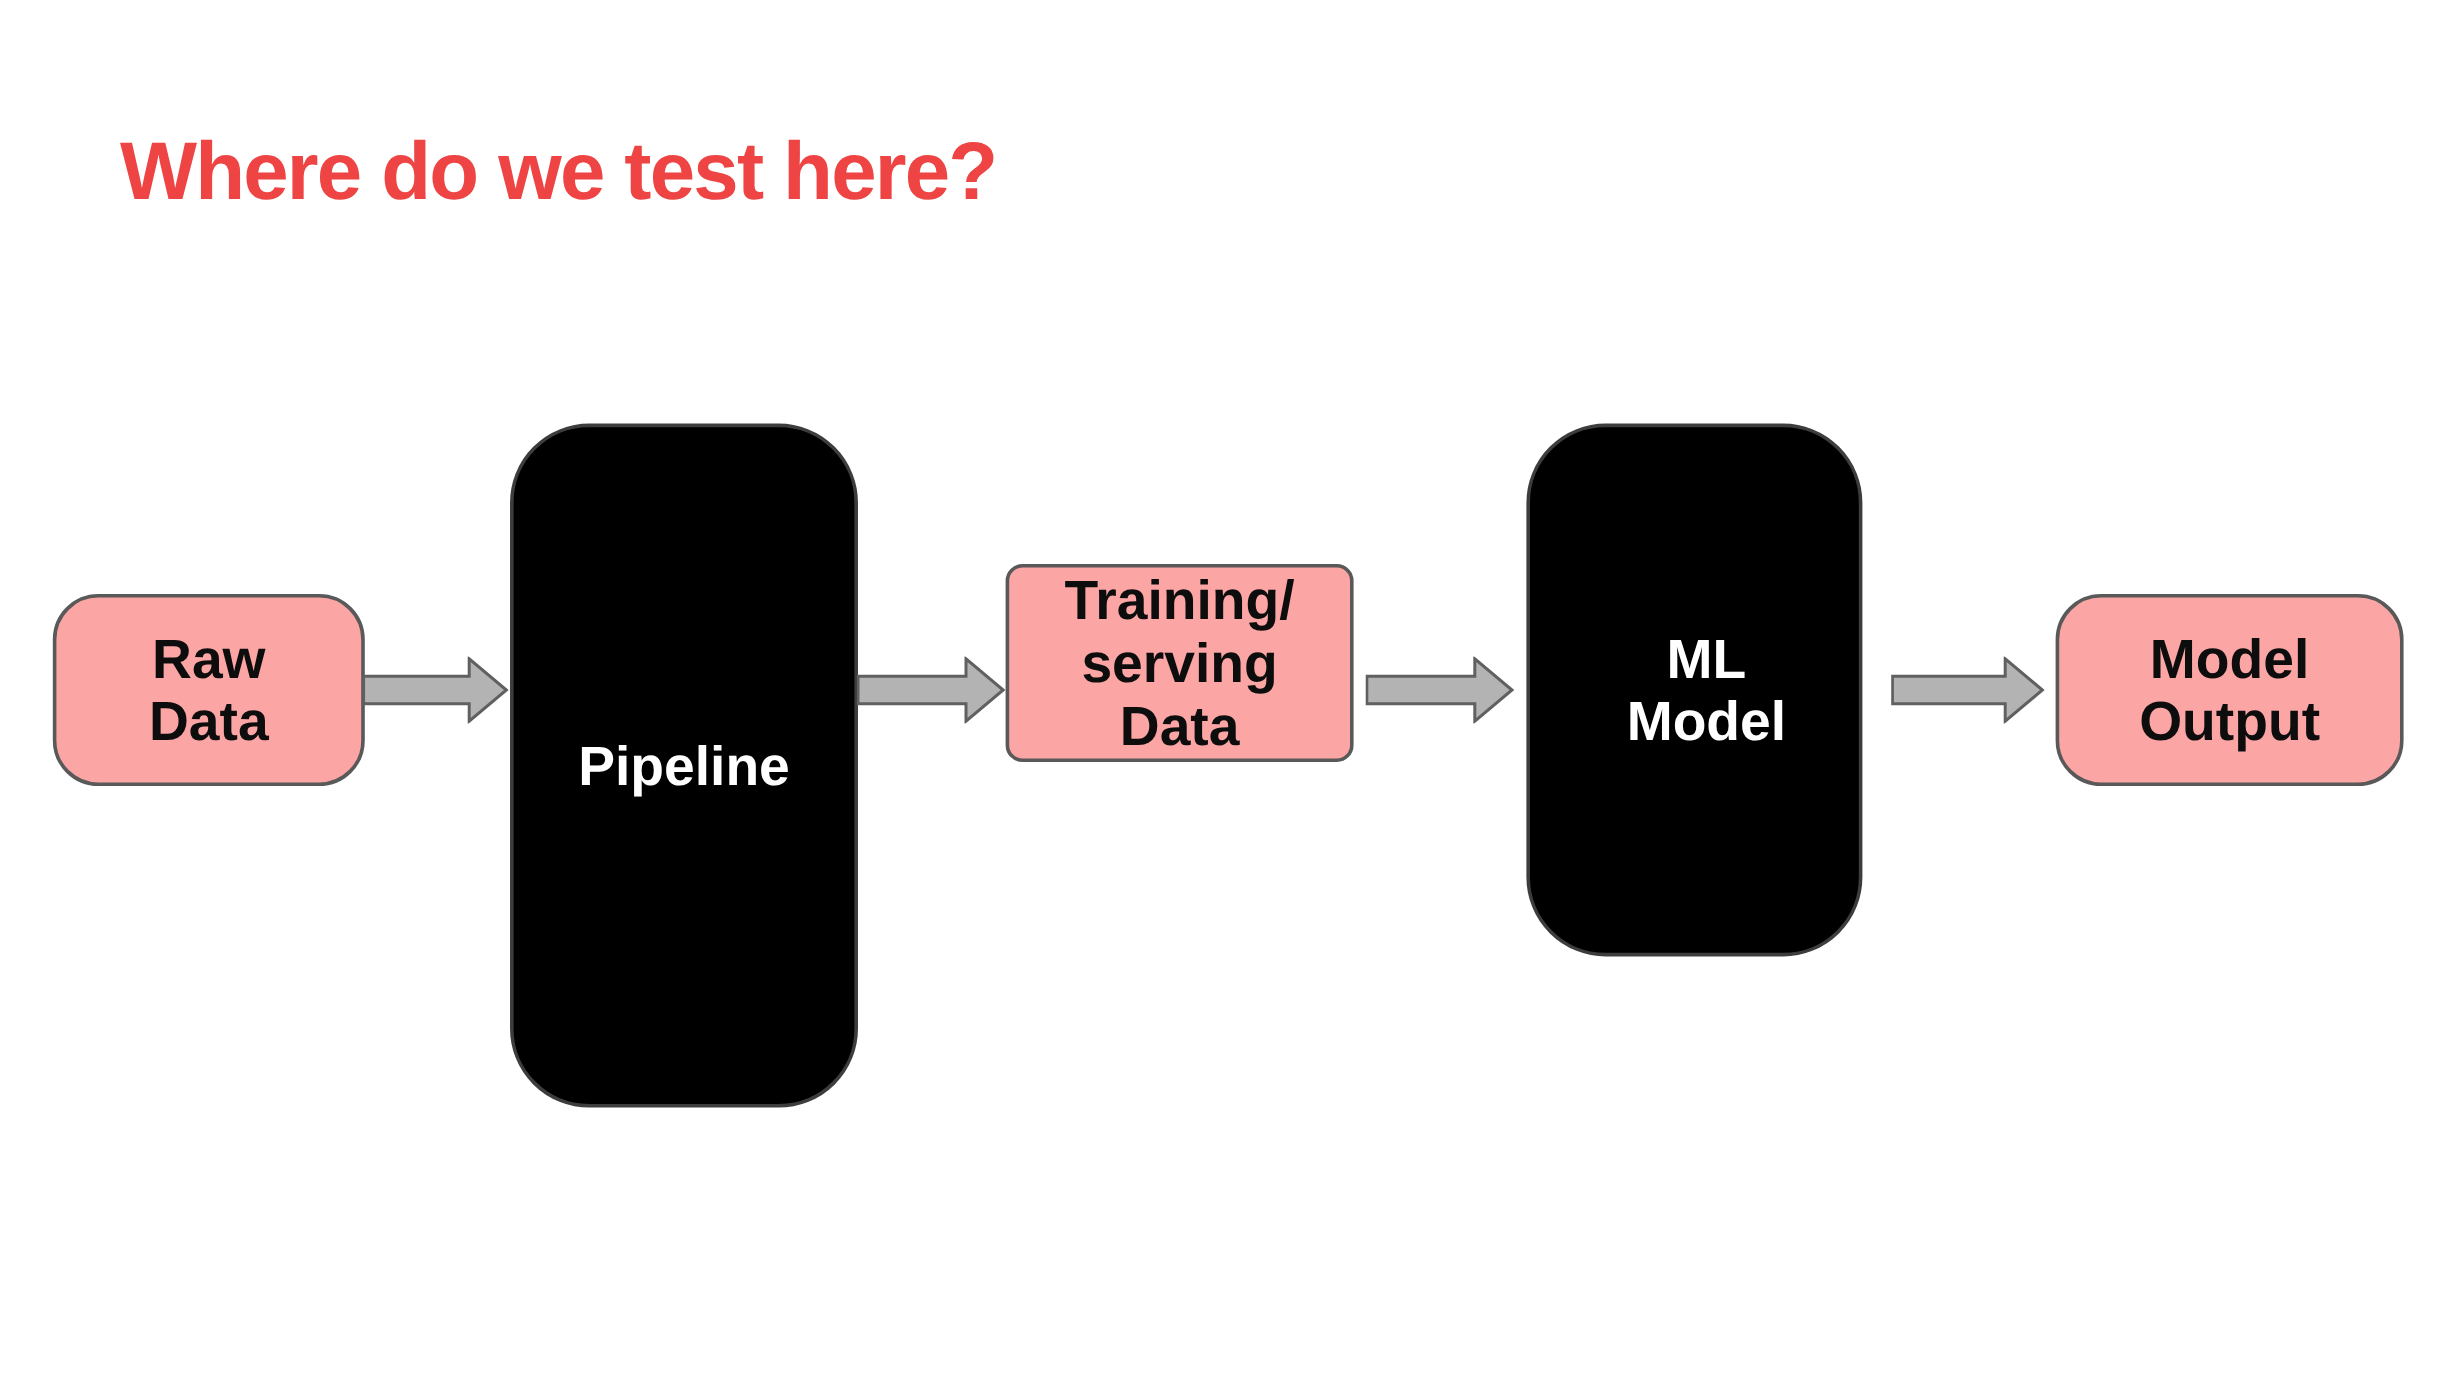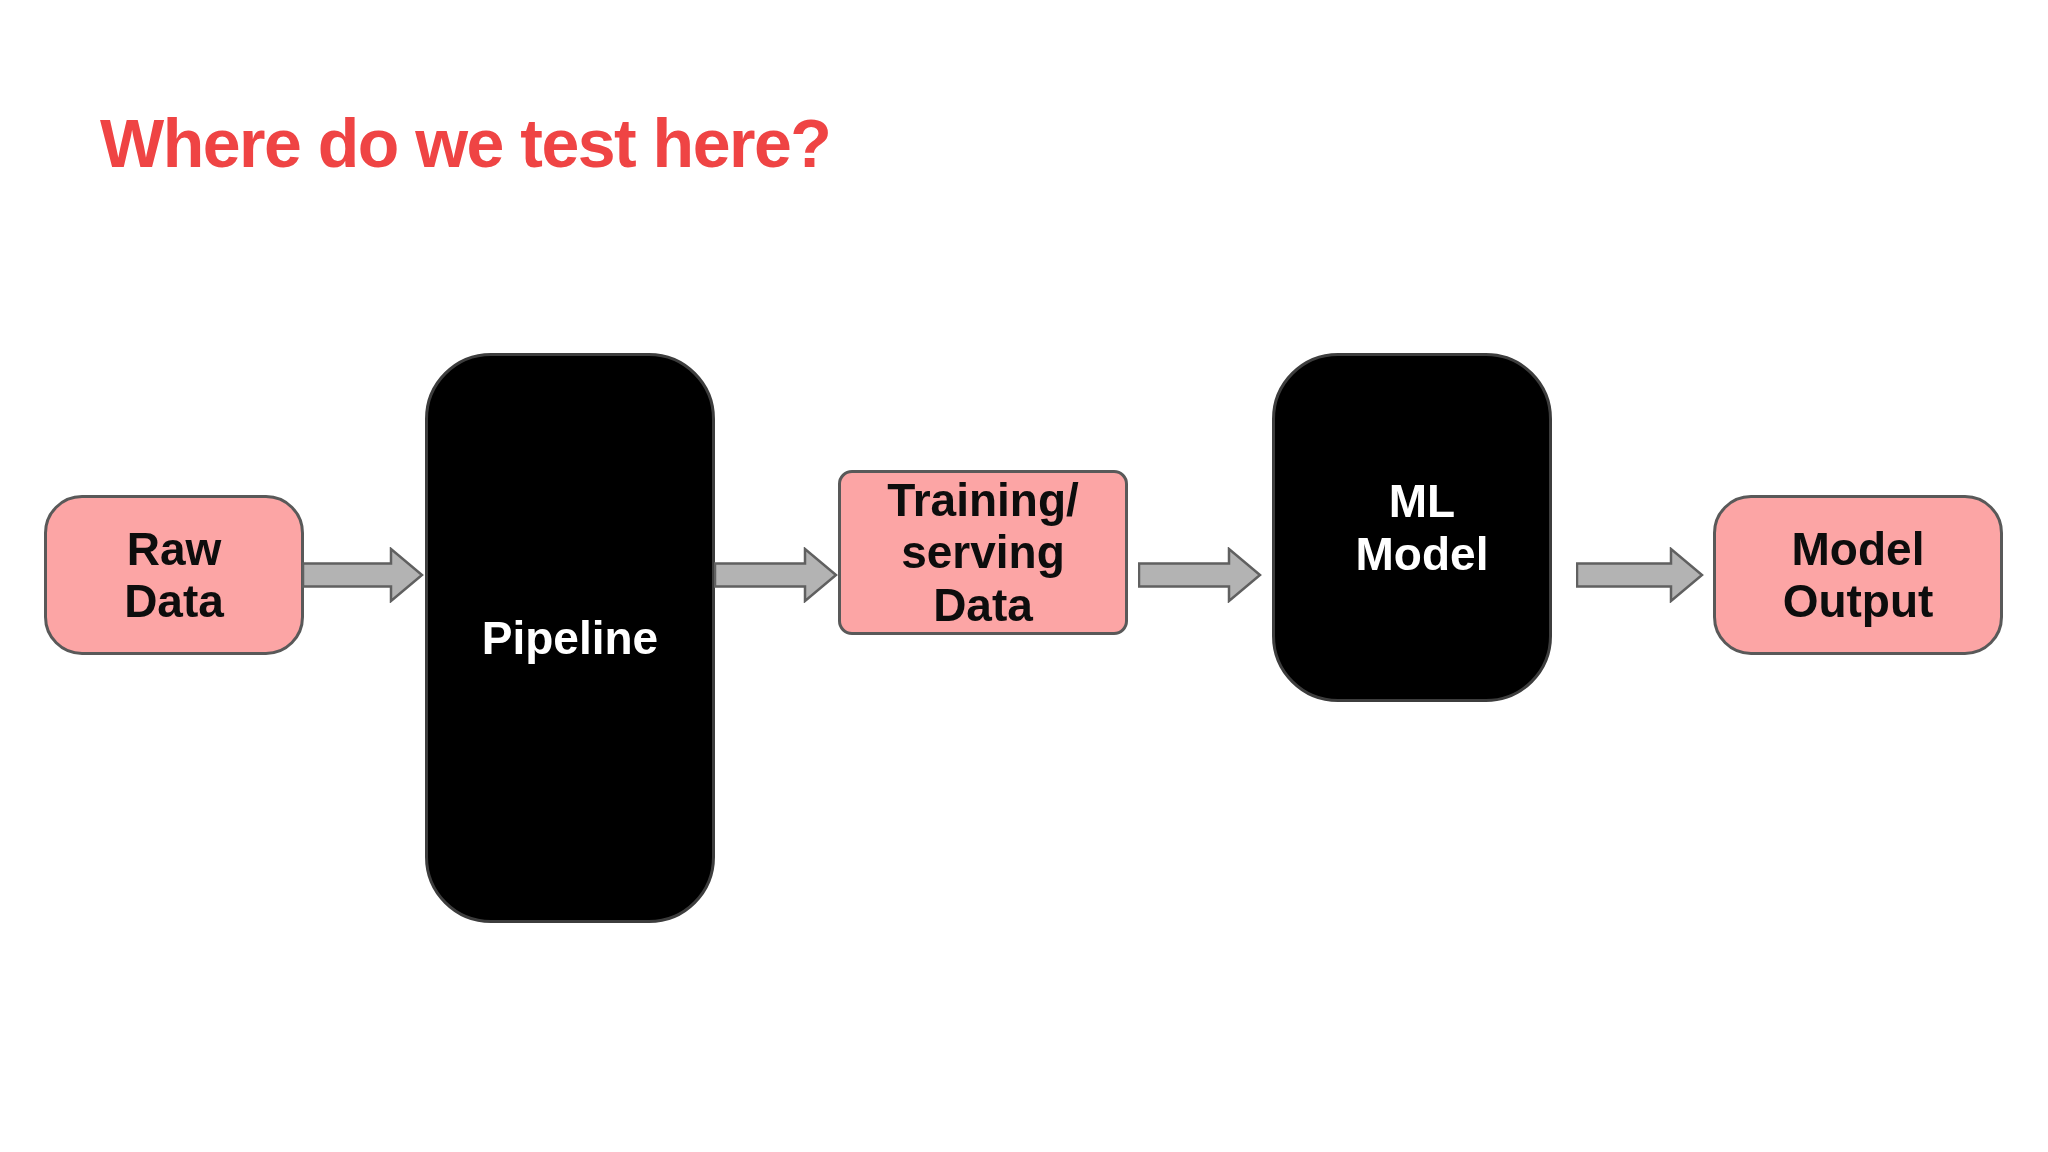--- a/index.html
+++ b/index.html
@@ -45,21 +45,21 @@
     justify-content: center;
   }
   .node.dark {
     background: #000000;
     border: 3px solid #3d3d3d;
     color: #ffffff;
   }
   .node-raw-data      { left: 44px;   top: 495px; width: 260px; height: 160px; border-radius: 38px; }
   .node-pipeline      { left: 425px;  top: 353px; width: 290px; height: 570px; border-radius: 66px; }
   .node-training      { left: 838px;  top: 470px; width: 290px; height: 165px; border-radius: 14px; }
-  .node-ml-model      { left: 1272px; top: 353px; width: 280px; height: 349px; border-radius: 66px; padding-left: 20px; }
+  .node-ml-model      { left: 1272px; top: 353px; width: 280px; height: 444px; border-radius: 66px; padding-left: 20px; }
   .node-model-output  { left: 1713px; top: 495px; width: 290px; height: 160px; border-radius: 38px; }
   .arrow {
     position: absolute;
     top: 547px;
     height: 56px;
   }
   .arrow-1 { left: 302px;  width: 122px; }
   .arrow-2 { left: 714px;  width: 124px; }
   .arrow-3 { left: 1138px; width: 124px; }
   .arrow-4 { left: 1576px; width: 128px; }

